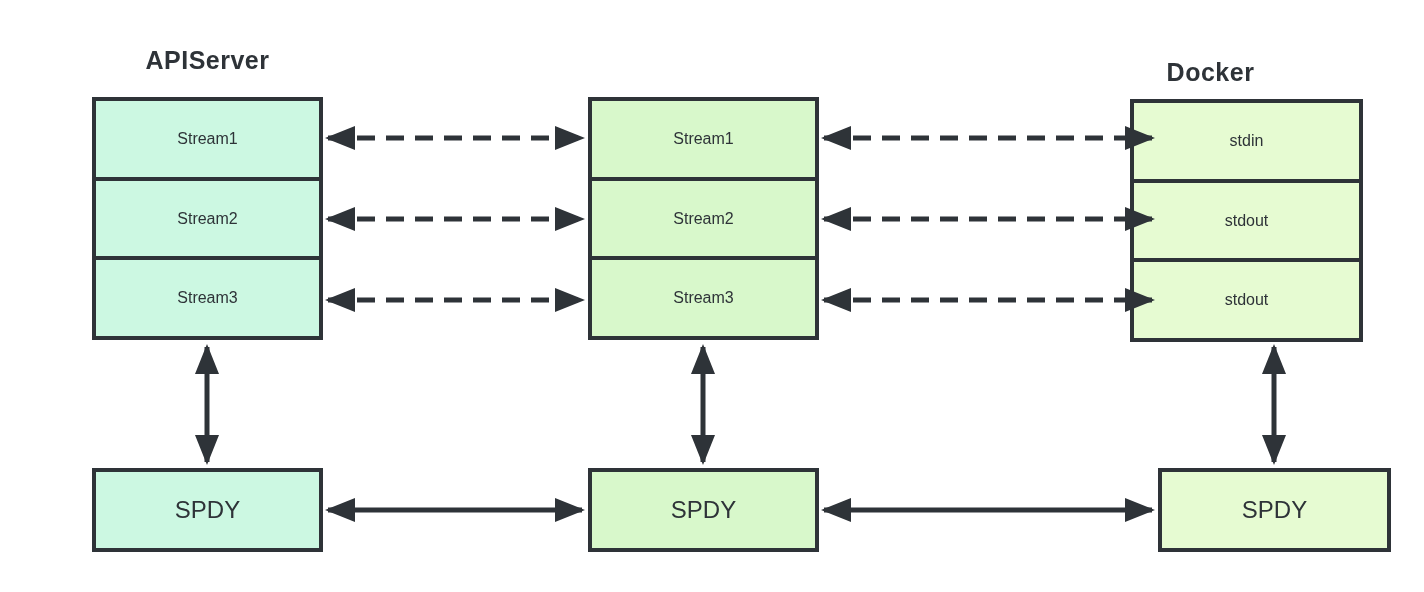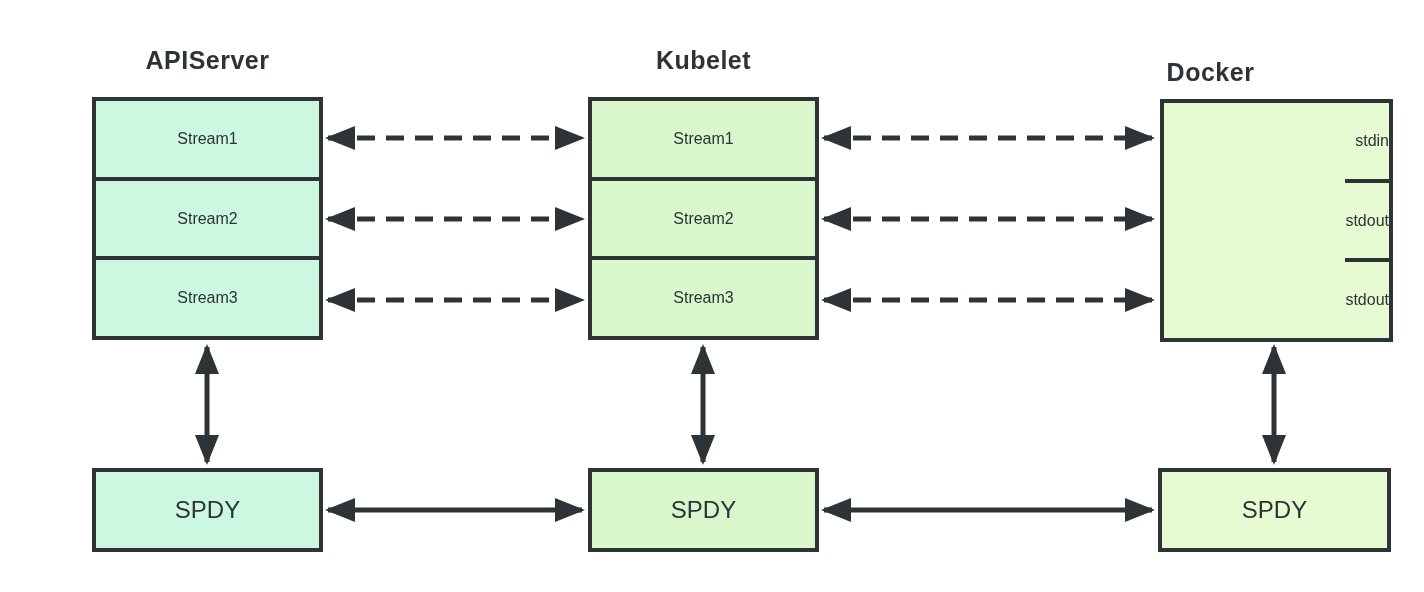--- a/index.html
+++ b/index.html
@@ -71,36 +71,35 @@
   svg.overlay marker path {
     fill: var(--stroke, #2e3338);
   }
 </style>
 </head>
 <body>
 
 <div class="canvas">
 
   <div class="col-title" style="left:92px;  top:46px; width:231px;">APIServer</div>
-  <div class="col-title" style="left:588px; top:46px; width:231px;">Kubelet</div>
   <div class="col-title" style="left:1094px; top:58px; width:233px;">Docker</div>
 
   <div class="stack fill-apiserver" style="left:92px; top:97px; width:231px; height:243px;">
     <div class="row">Stream1</div>
     <div class="row">Stream2</div>
     <div class="row">Stream3</div>
   </div>
 
   <div class="stack fill-kubelet" style="left:588px; top:97px; width:231px; height:243px;">
     <div class="row">Stream1</div>
     <div class="row">Stream2</div>
     <div class="row">Stream3</div>
   </div>
 
-  <div class="stack fill-docker" style="left:1160px; top:99px; width:233px; height:243px;align-items:flex-end;">
+  <div class="stack fill-docker" style="left:1130px; top:99px; width:233px; height:243px;">
     <div class="row">stdin</div>
     <div class="row">stdout</div>
     <div class="row">stdout</div>
   </div>
 
   <div class="spdy fill-apiserver" style="left:92px; top:468px; width:231px; height:84px;">SPDY</div>
   <div class="spdy fill-kubelet" style="left:588px; top:468px; width:231px; height:84px;">SPDY</div>
   <div class="spdy fill-docker" style="left:1158px; top:468px; width:233px; height:84px;">SPDY</div>
 
   <svg class="overlay" width="1424" height="592" viewBox="0 0 1424 592">

